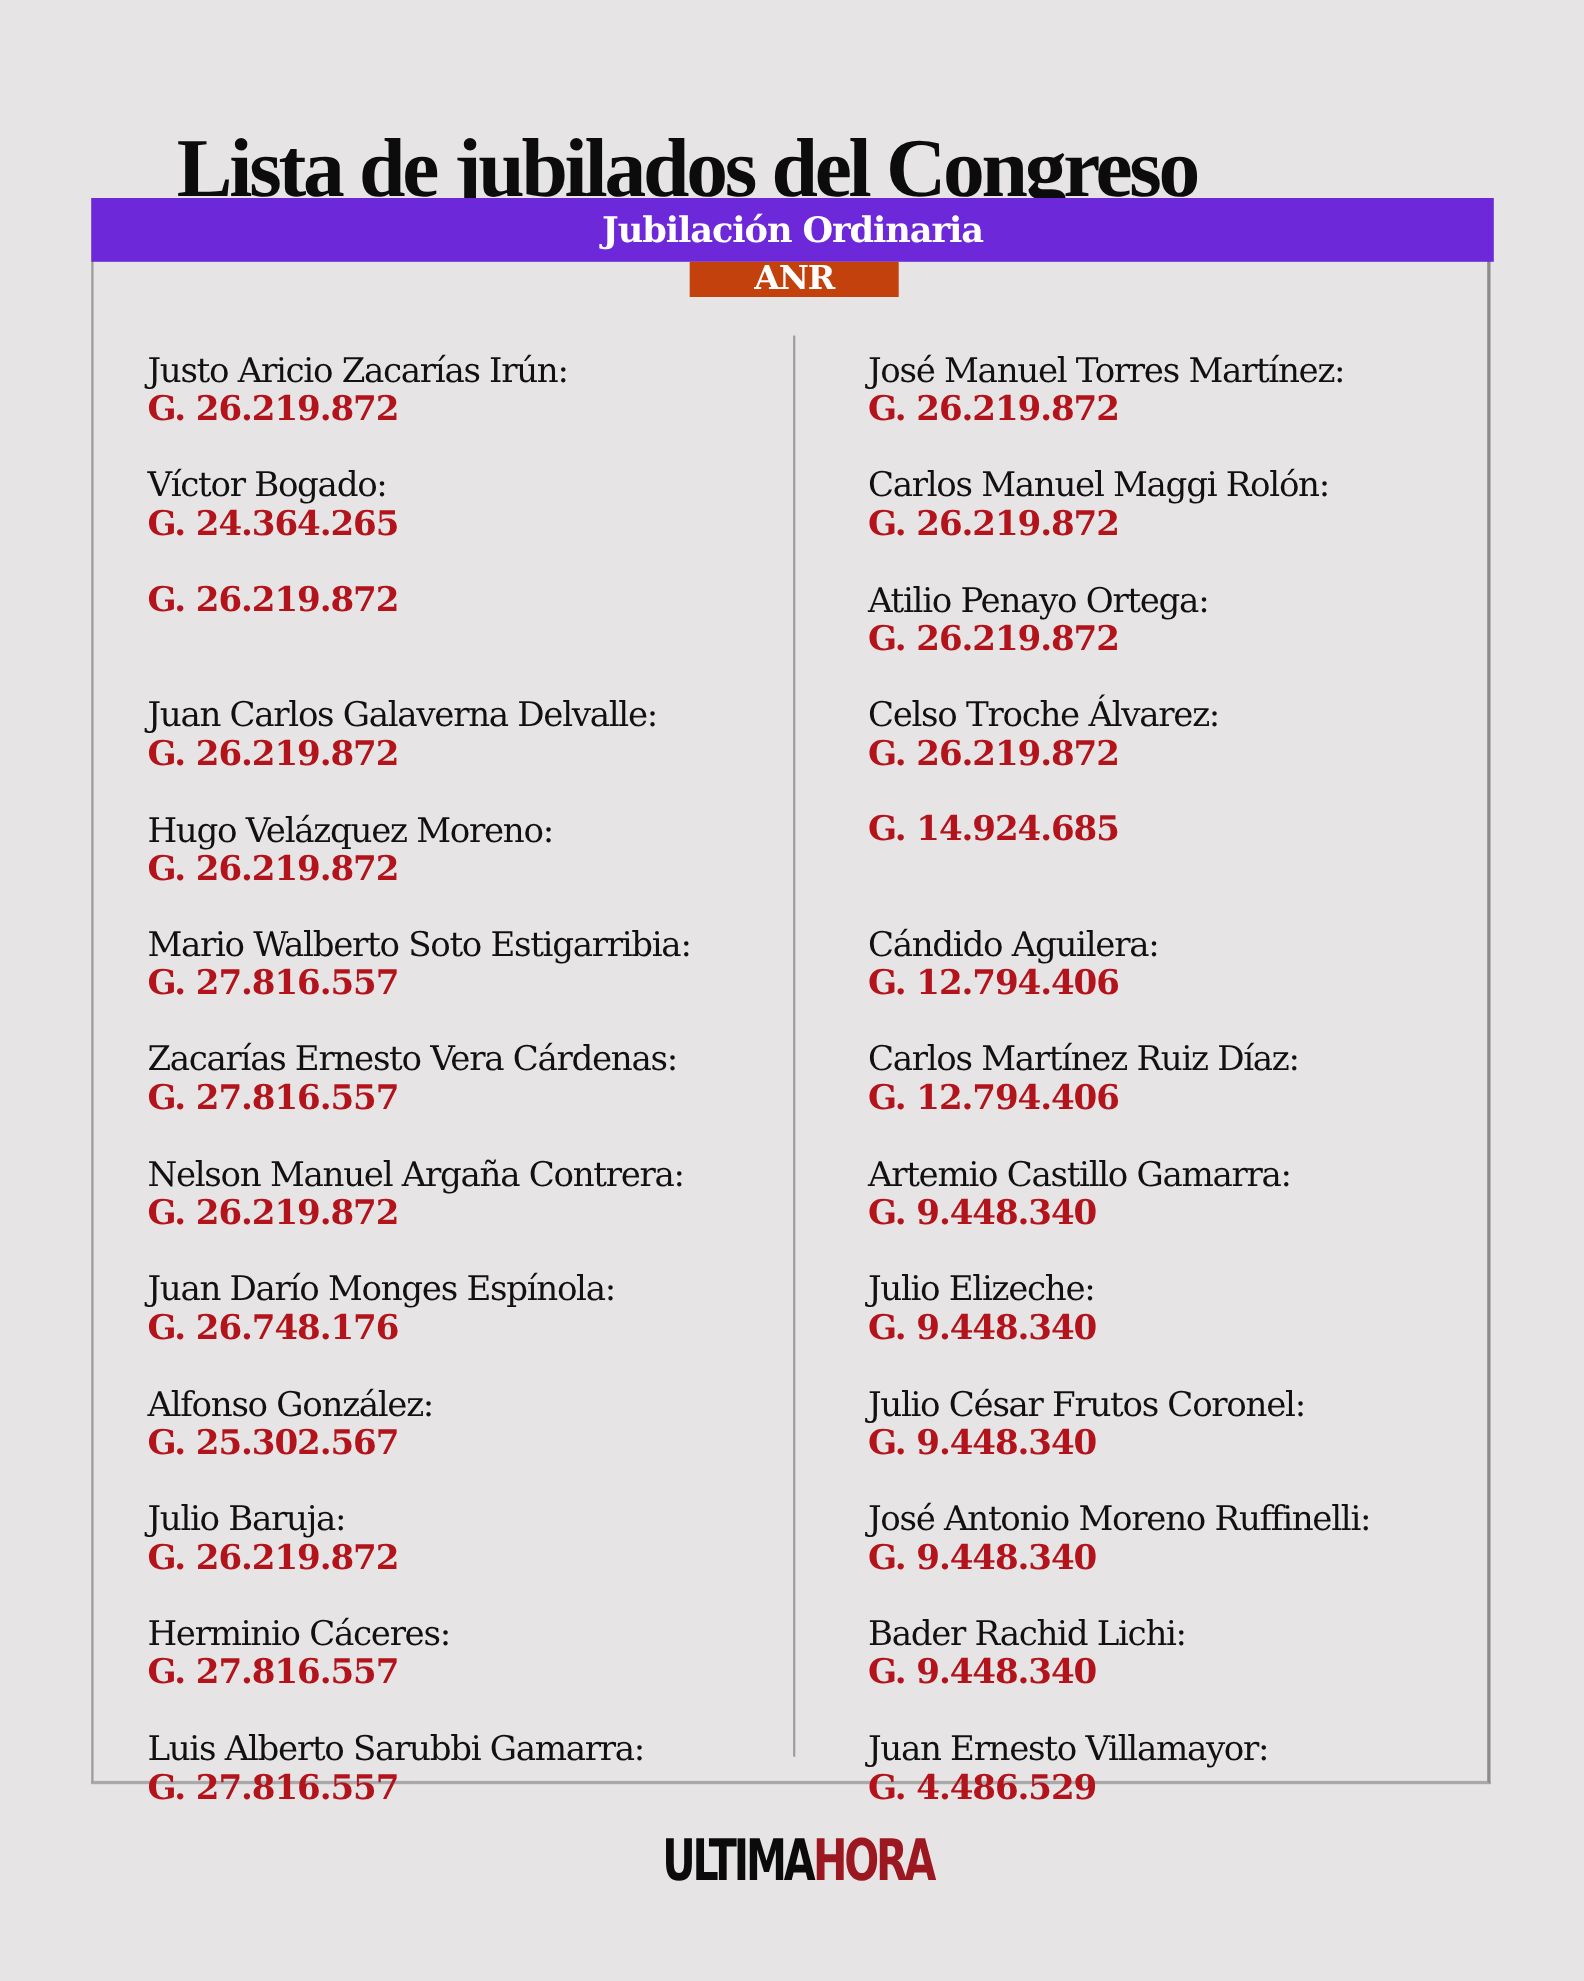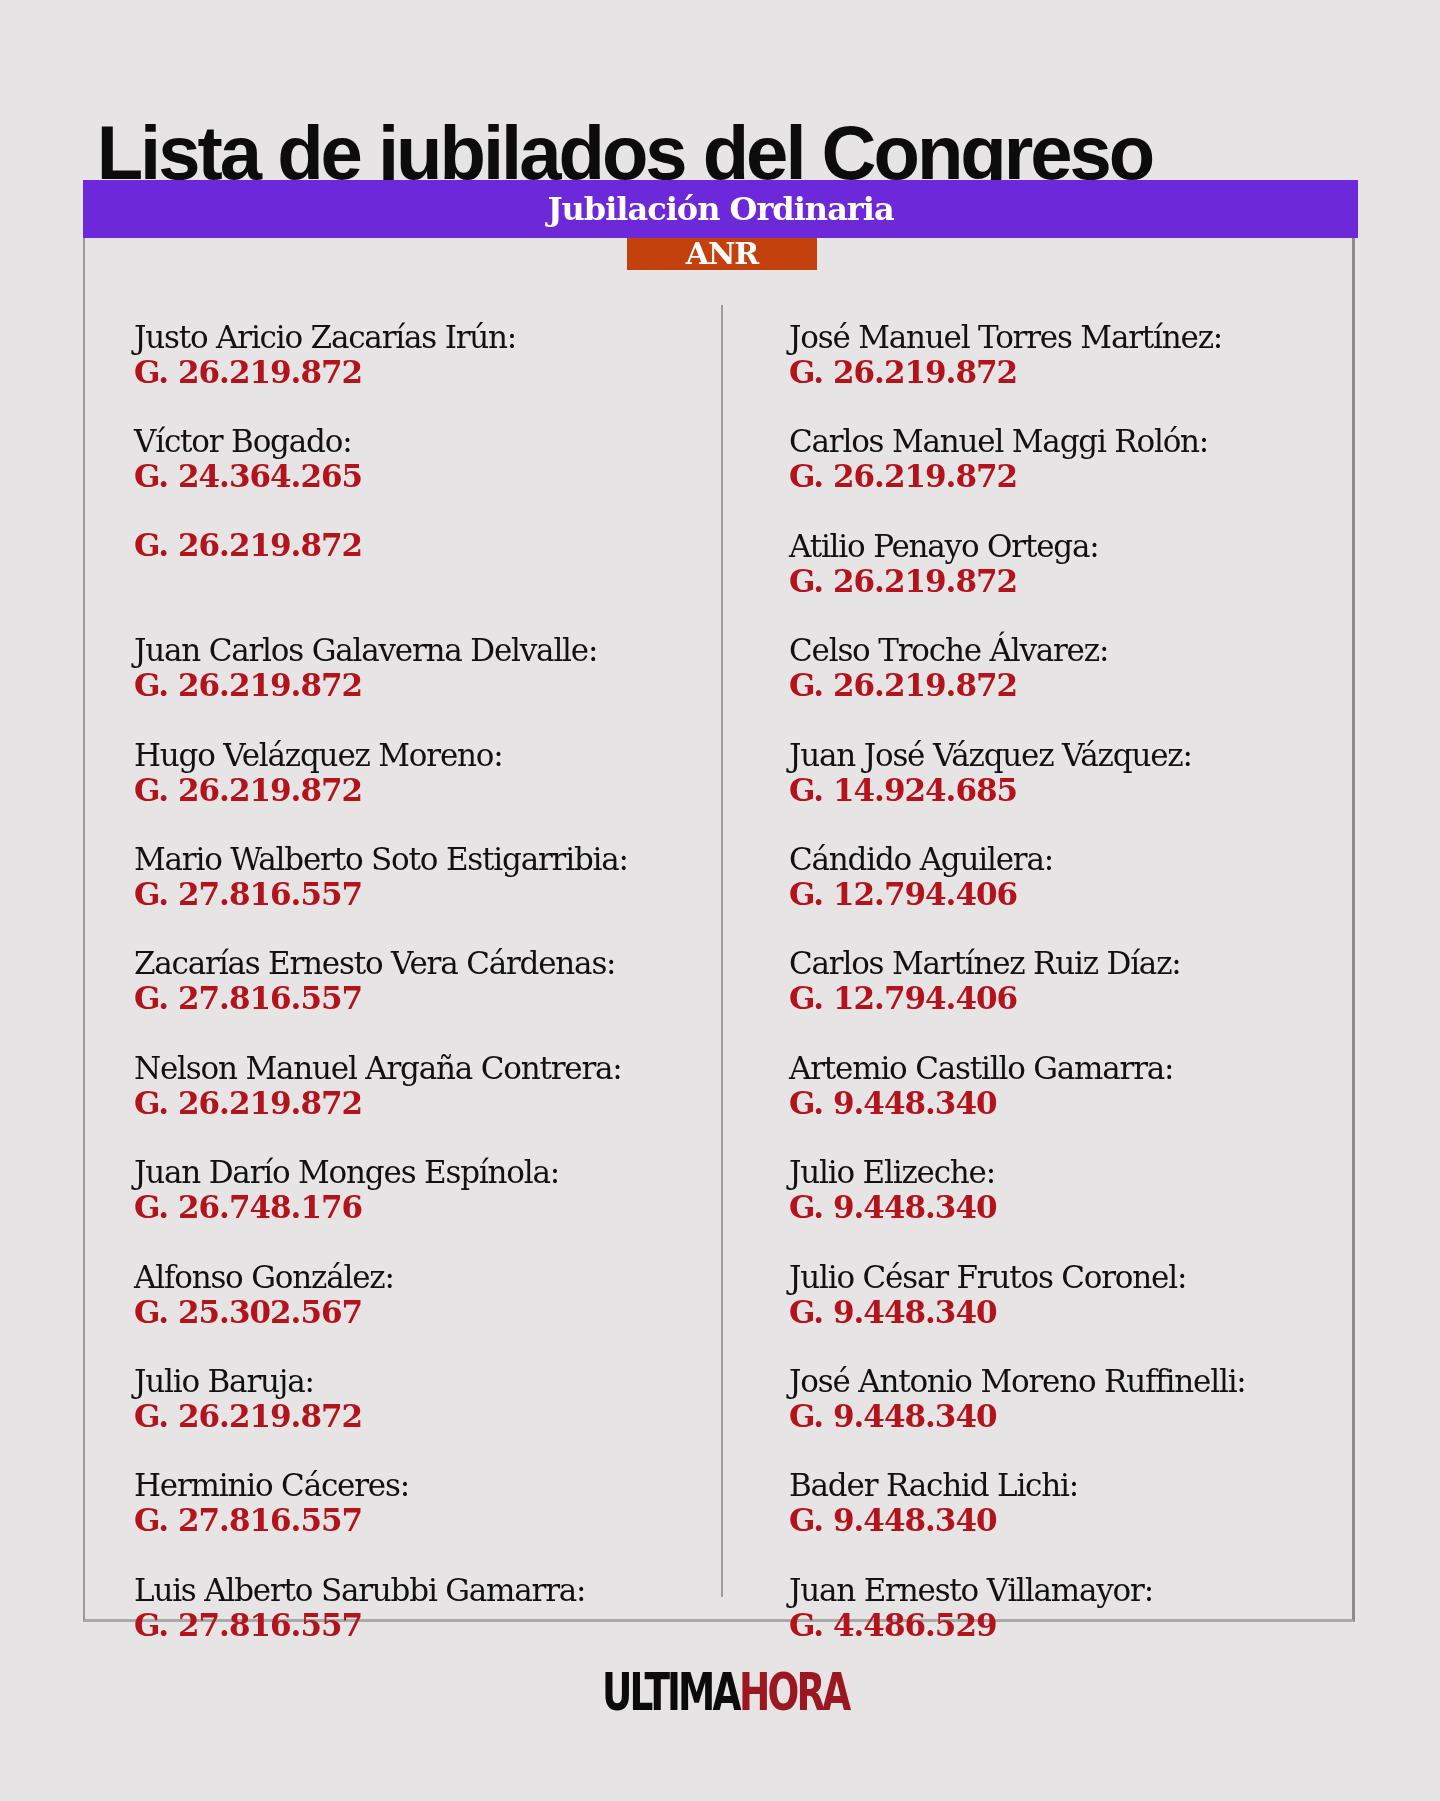--- a/index.html
+++ b/index.html
@@ -6,21 +6,21 @@
     body {
       width: 1440px; height: 1801px;
       background: #e6e4e5;
       position: relative;
       overflow: hidden;
       font-family: "DejaVu Serif", "Liberation Serif", serif;
     }
     .title {
       position: absolute; left: 0; top: 52px; width: 1249px;
       text-align: center;
-      font-family: Liberation Sans, sans-serif;
+      font-family: Liberation Serif, serif;
       font-weight: bold;
       font-size: 76px;
       letter-spacing: -3px;
       color: #0c0c0c;
       line-height: 100px;
     }
     .panel {
       position: absolute; left: 83px; top: 180px;
       width: 1272px; height: 1442px;
       border-left: 2px solid #9a9a9a;
@@ -164,21 +164,20 @@
       </div>
     <div class="entry">
         <span class="name">Atilio Penayo Ortega:</span>
         <span class="amount">G. 26.219.872</span>
       </div>
     <div class="entry">
         <span class="name">Celso Troche Álvarez:</span>
         <span class="amount">G. 26.219.872</span>
       </div>
     <div class="entry">
-        <span class="name">Juan José Vázquez Vázquez:</span>
         <span class="amount">G. 14.924.685</span>
       </div>
     <div class="entry">
         <span class="name">Cándido Aguilera:</span>
         <span class="amount">G. 12.794.406</span>
       </div>
     <div class="entry">
         <span class="name">Carlos Martínez Ruiz Díaz:</span>
         <span class="amount">G. 12.794.406</span>
       </div>

